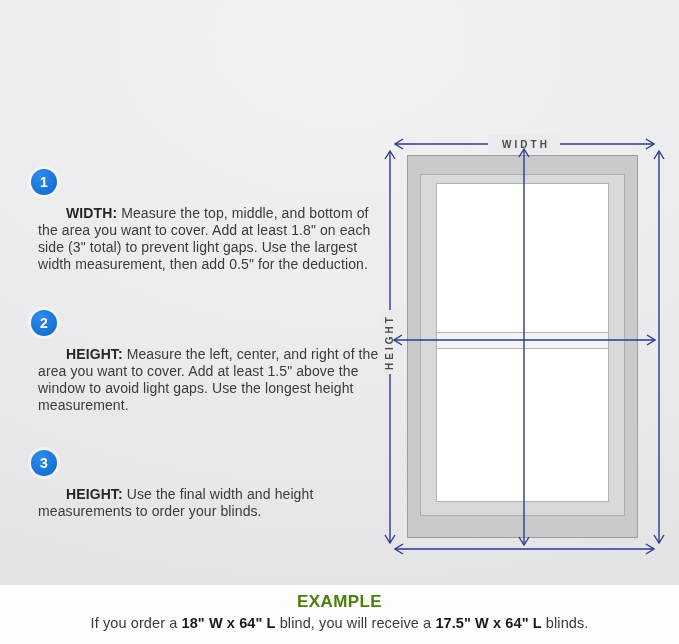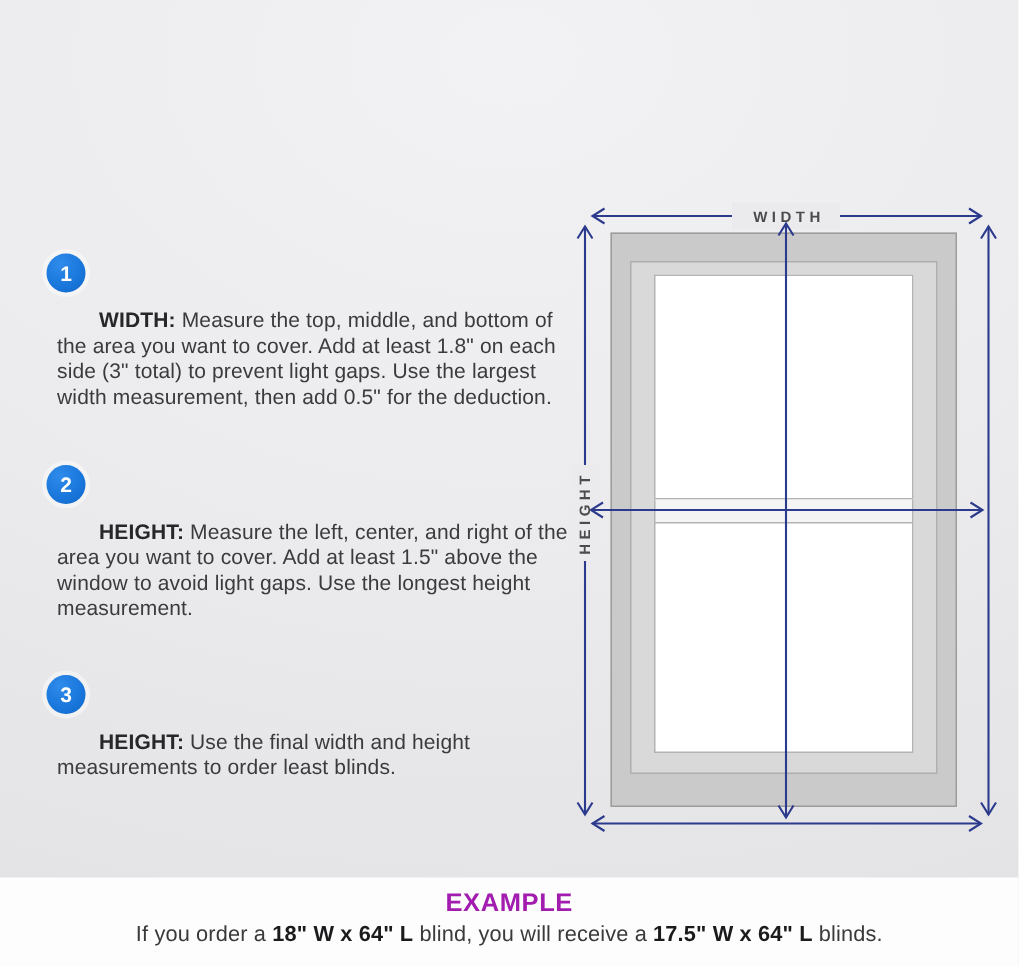--- a/index.html
+++ b/index.html
@@ -48,21 +48,21 @@
   .w-pane.bottom { flex:1; }
   .overlay { position:absolute; inset:0; width:100%; height:100%; }
   .mline { stroke:#2b3a8c; stroke-width:1.4; fill:none; }
   .mask { fill:#ebebed; stroke:none; }
   .dlabel { font-family:"Liberation Sans","DejaVu Sans",sans-serif; font-size:10px;
             font-weight:600; fill:#4c4c4e; letter-spacing:3px; }
 
   
   .example { position:absolute; left:0; bottom:0; width:100%; height:59px;
              background:#fdfdfd; text-align:center; padding-top:7px; }
-  .ex-h { font-size:17px; font-weight:700; color:#a21caf; letter-spacing:.4px; }
+  .ex-h { font-size:17px; font-weight:700; color:#4d7c0f; letter-spacing:.4px; }
   .ex-t { font-size:14.5px; color:#3a3a3c; margin-top:3px; letter-spacing:.1px; }
   .ex-t b { color:#1b1b1d; font-weight:700; }
 </style>
 </head>
 <body>
 
 <div class="page">
 
 
   <section class="step step1">
@@ -76,21 +76,21 @@
     <div class="badge">
       <span>2</span>
     </div>
     <p><strong>HEIGHT:</strong> <span>Measure the left, center, and right of the area you want to cover. Add at least 1.5" above the window to avoid light gaps. Use the longest height measurement.</span></p>
   </section>
 
   <section class="step step3">
     <div class="badge">
       <span>3</span>
     </div>
-    <p><strong>HEIGHT:</strong> <span>Use the final width and height measurements to order least blinds.</span></p>
+    <p><strong>HEIGHT:</strong> <span>Use the final width and height measurements to order your blinds.</span></p>
   </section>
 
   <div class="diagram">
 
     <div class="window">
       <div class="w-recess">
         <div class="w-sash">
           <div class="w-pane top"></div>
           <div class="w-rail"></div>
           <div class="w-pane bottom"></div>

